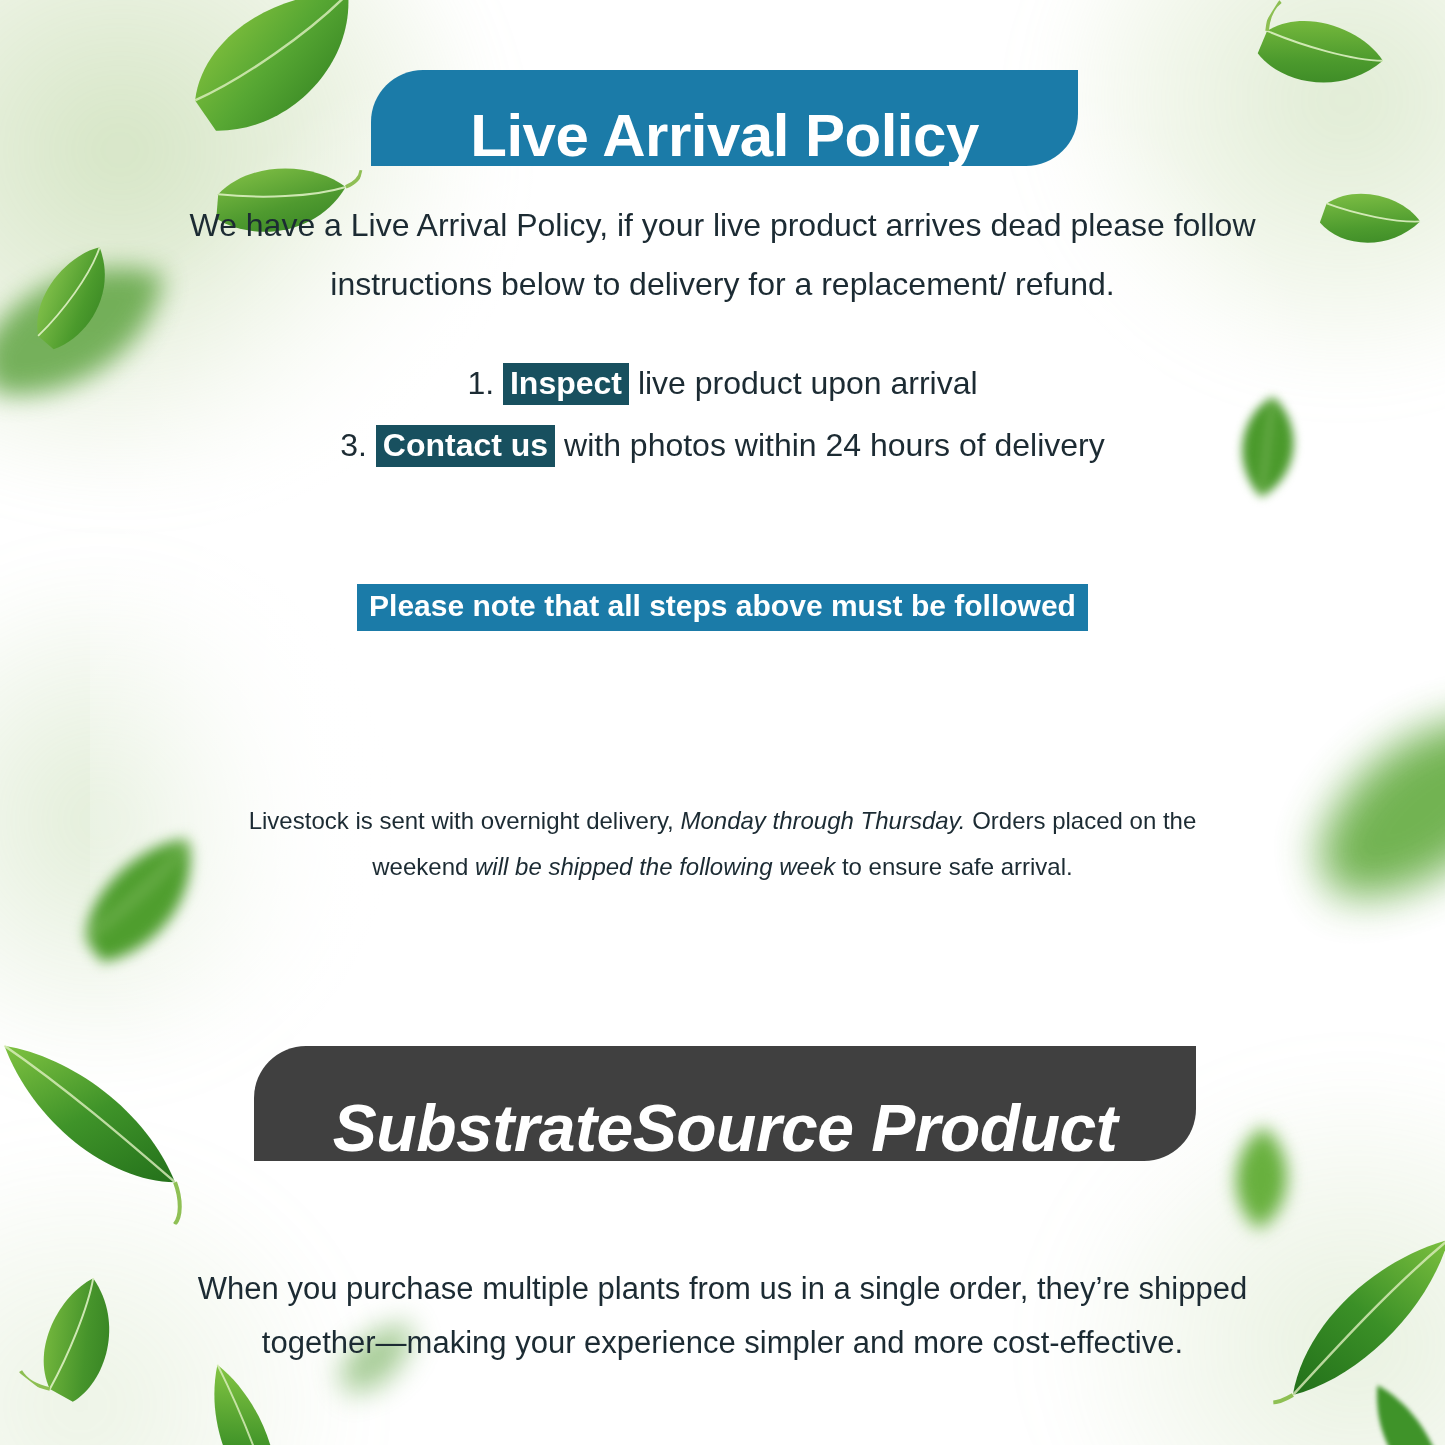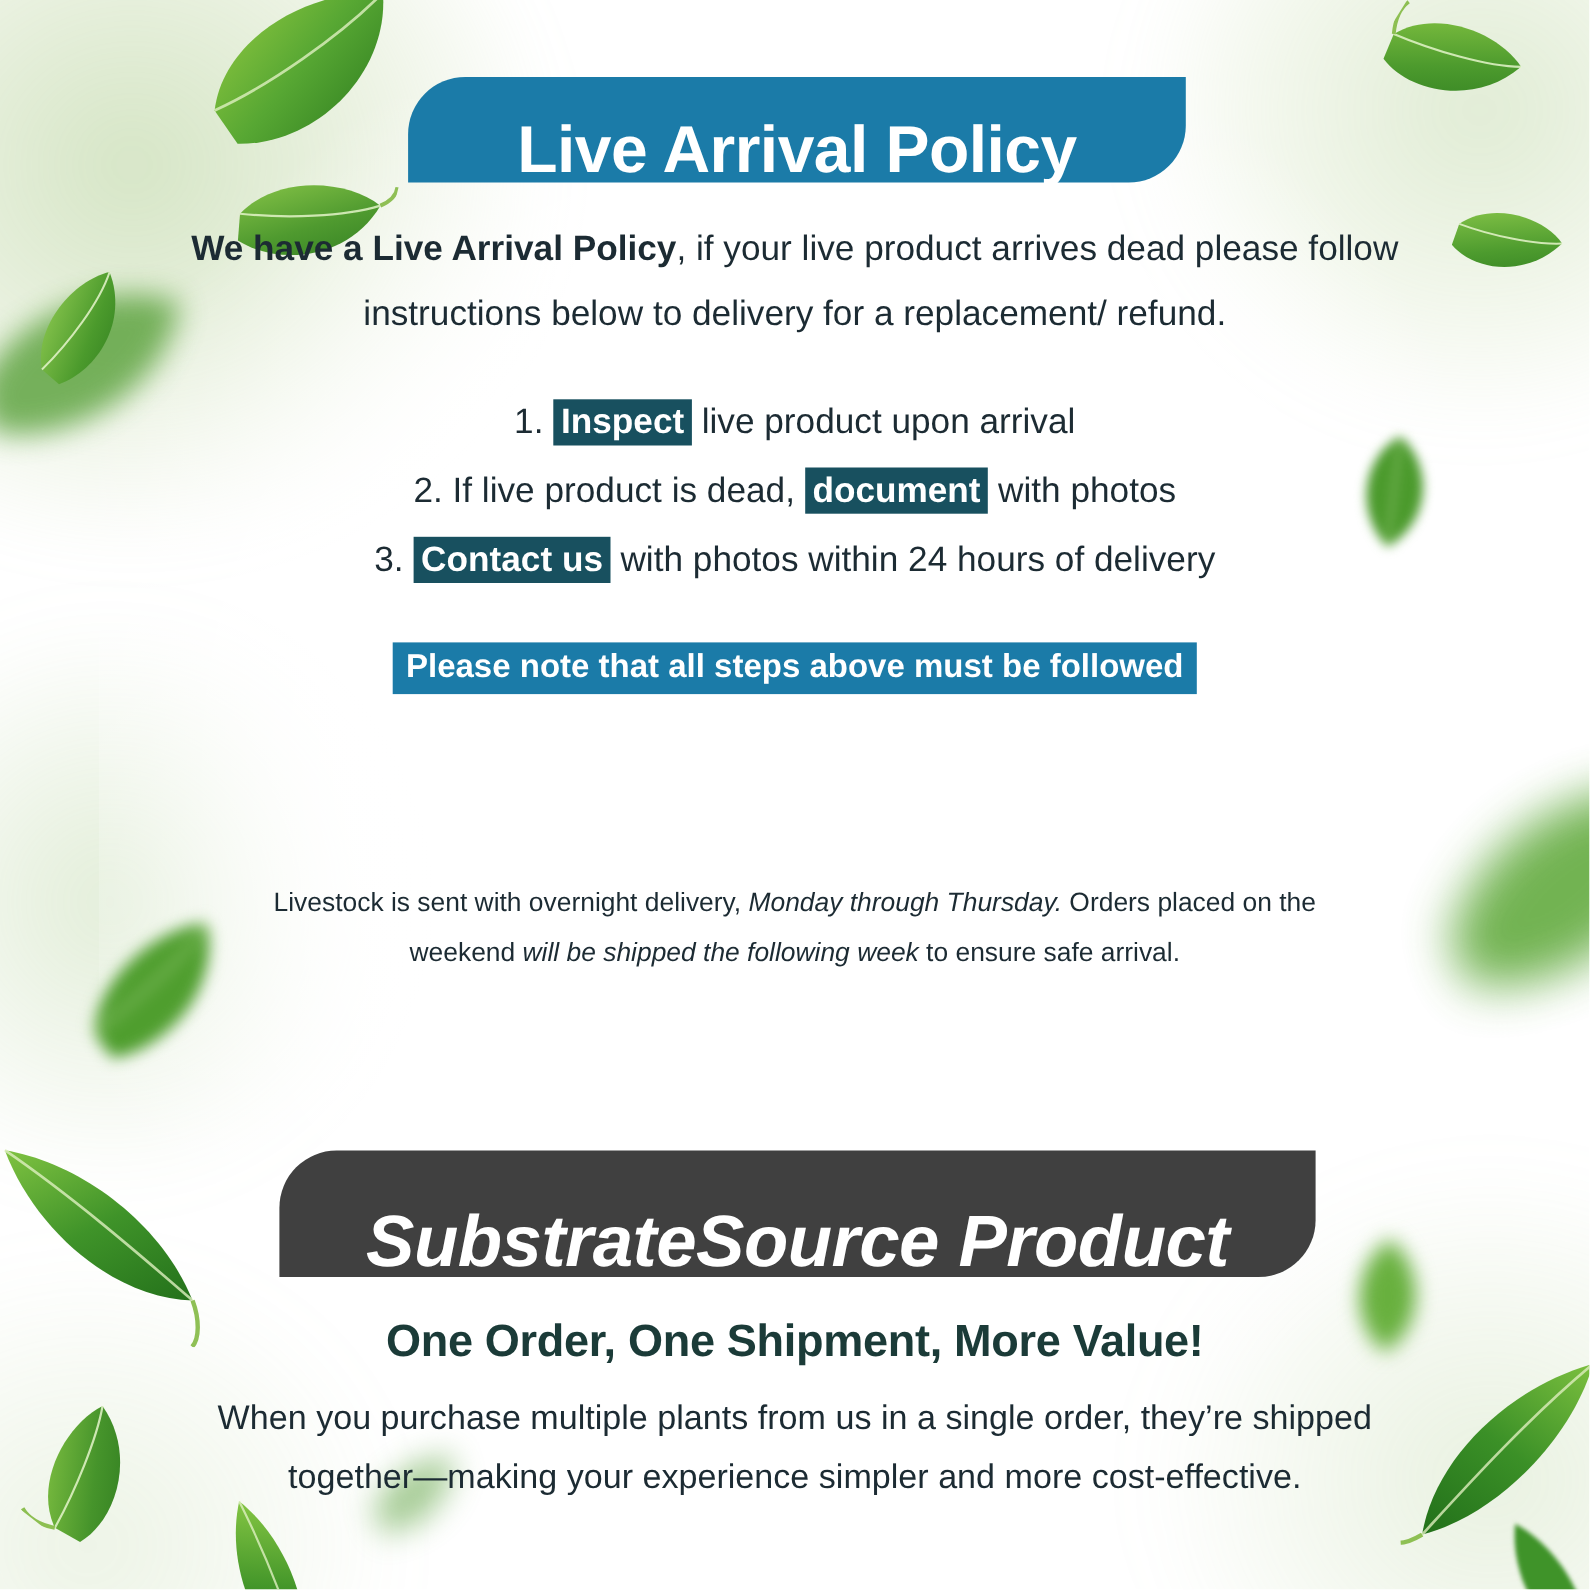--- a/index.html
+++ b/index.html
@@ -112,21 +112,21 @@
     color: #1c2b33;
     font-family: "Liberation Sans", sans-serif;
   }
 
   #intro {
     left: 160px; top: 196px;
     width: 1125px;
     font-size: 32px;
     line-height: 1.85;
   }
-  #intro .strong { font-weight: bold; }
+  #intro .strong { font-weight: normal; }
 
   #steps {
     left: 160px; top: 352px;
     width: 1125px;
     font-size: 32px;
     line-height: 1.95;
   }
   .step-line { white-space: nowrap; }
   .hl-dark {
     background: #18505f;
@@ -375,26 +375,20 @@
     <span class="strong">We have a Live Arrival Policy</span><span>, if your live product arrives dead please follow instructions below to delivery for a replacement/ refund.</span>
   </div>
 
   <div class="copy" id="steps">
     <div class="step-line">
       <span>1.</span>
       <span class="hl-dark">Inspect</span>
       <span>live product upon arrival</span>
     </div>
     <div class="step-line">
-      <span>2.</span>
-      <span>If live product is dead,</span>
-      <span class="hl-dark">document</span>
-      <span>with photos</span>
-    </div>
-    <div class="step-line">
       <span>3.</span>
       <span class="hl-dark">Contact us</span>
       <span>with photos within 24 hours of delivery</span>
     </div>
   </div>
 
   <div id="note">
     <div><span class="note-line">Please note that all steps above must be followed</span></div>
   </div>
 
@@ -403,20 +397,19 @@
     <span class="em">Monday through Thursday.</span>
     <span>Orders placed on the weekend</span>
     <span class="em">will be shipped the following week</span>
     <span>to ensure safe arrival.</span>
   </div>
 
   <div class="banner" id="banner-substrate">
     <span class="banner-title">SubstrateSource Product</span>
   </div>
 
-  <div class="copy" id="subheading">One Order, One Shipment, More Value!</div>
 
   <div class="copy" id="outro">
     <span>When you purchase multiple plants from us in a single order, they’re shipped</span>
     <span>together—making your experience simpler and more cost-effective.</span>
   </div>
 
 </div>
 
 </body></html>

